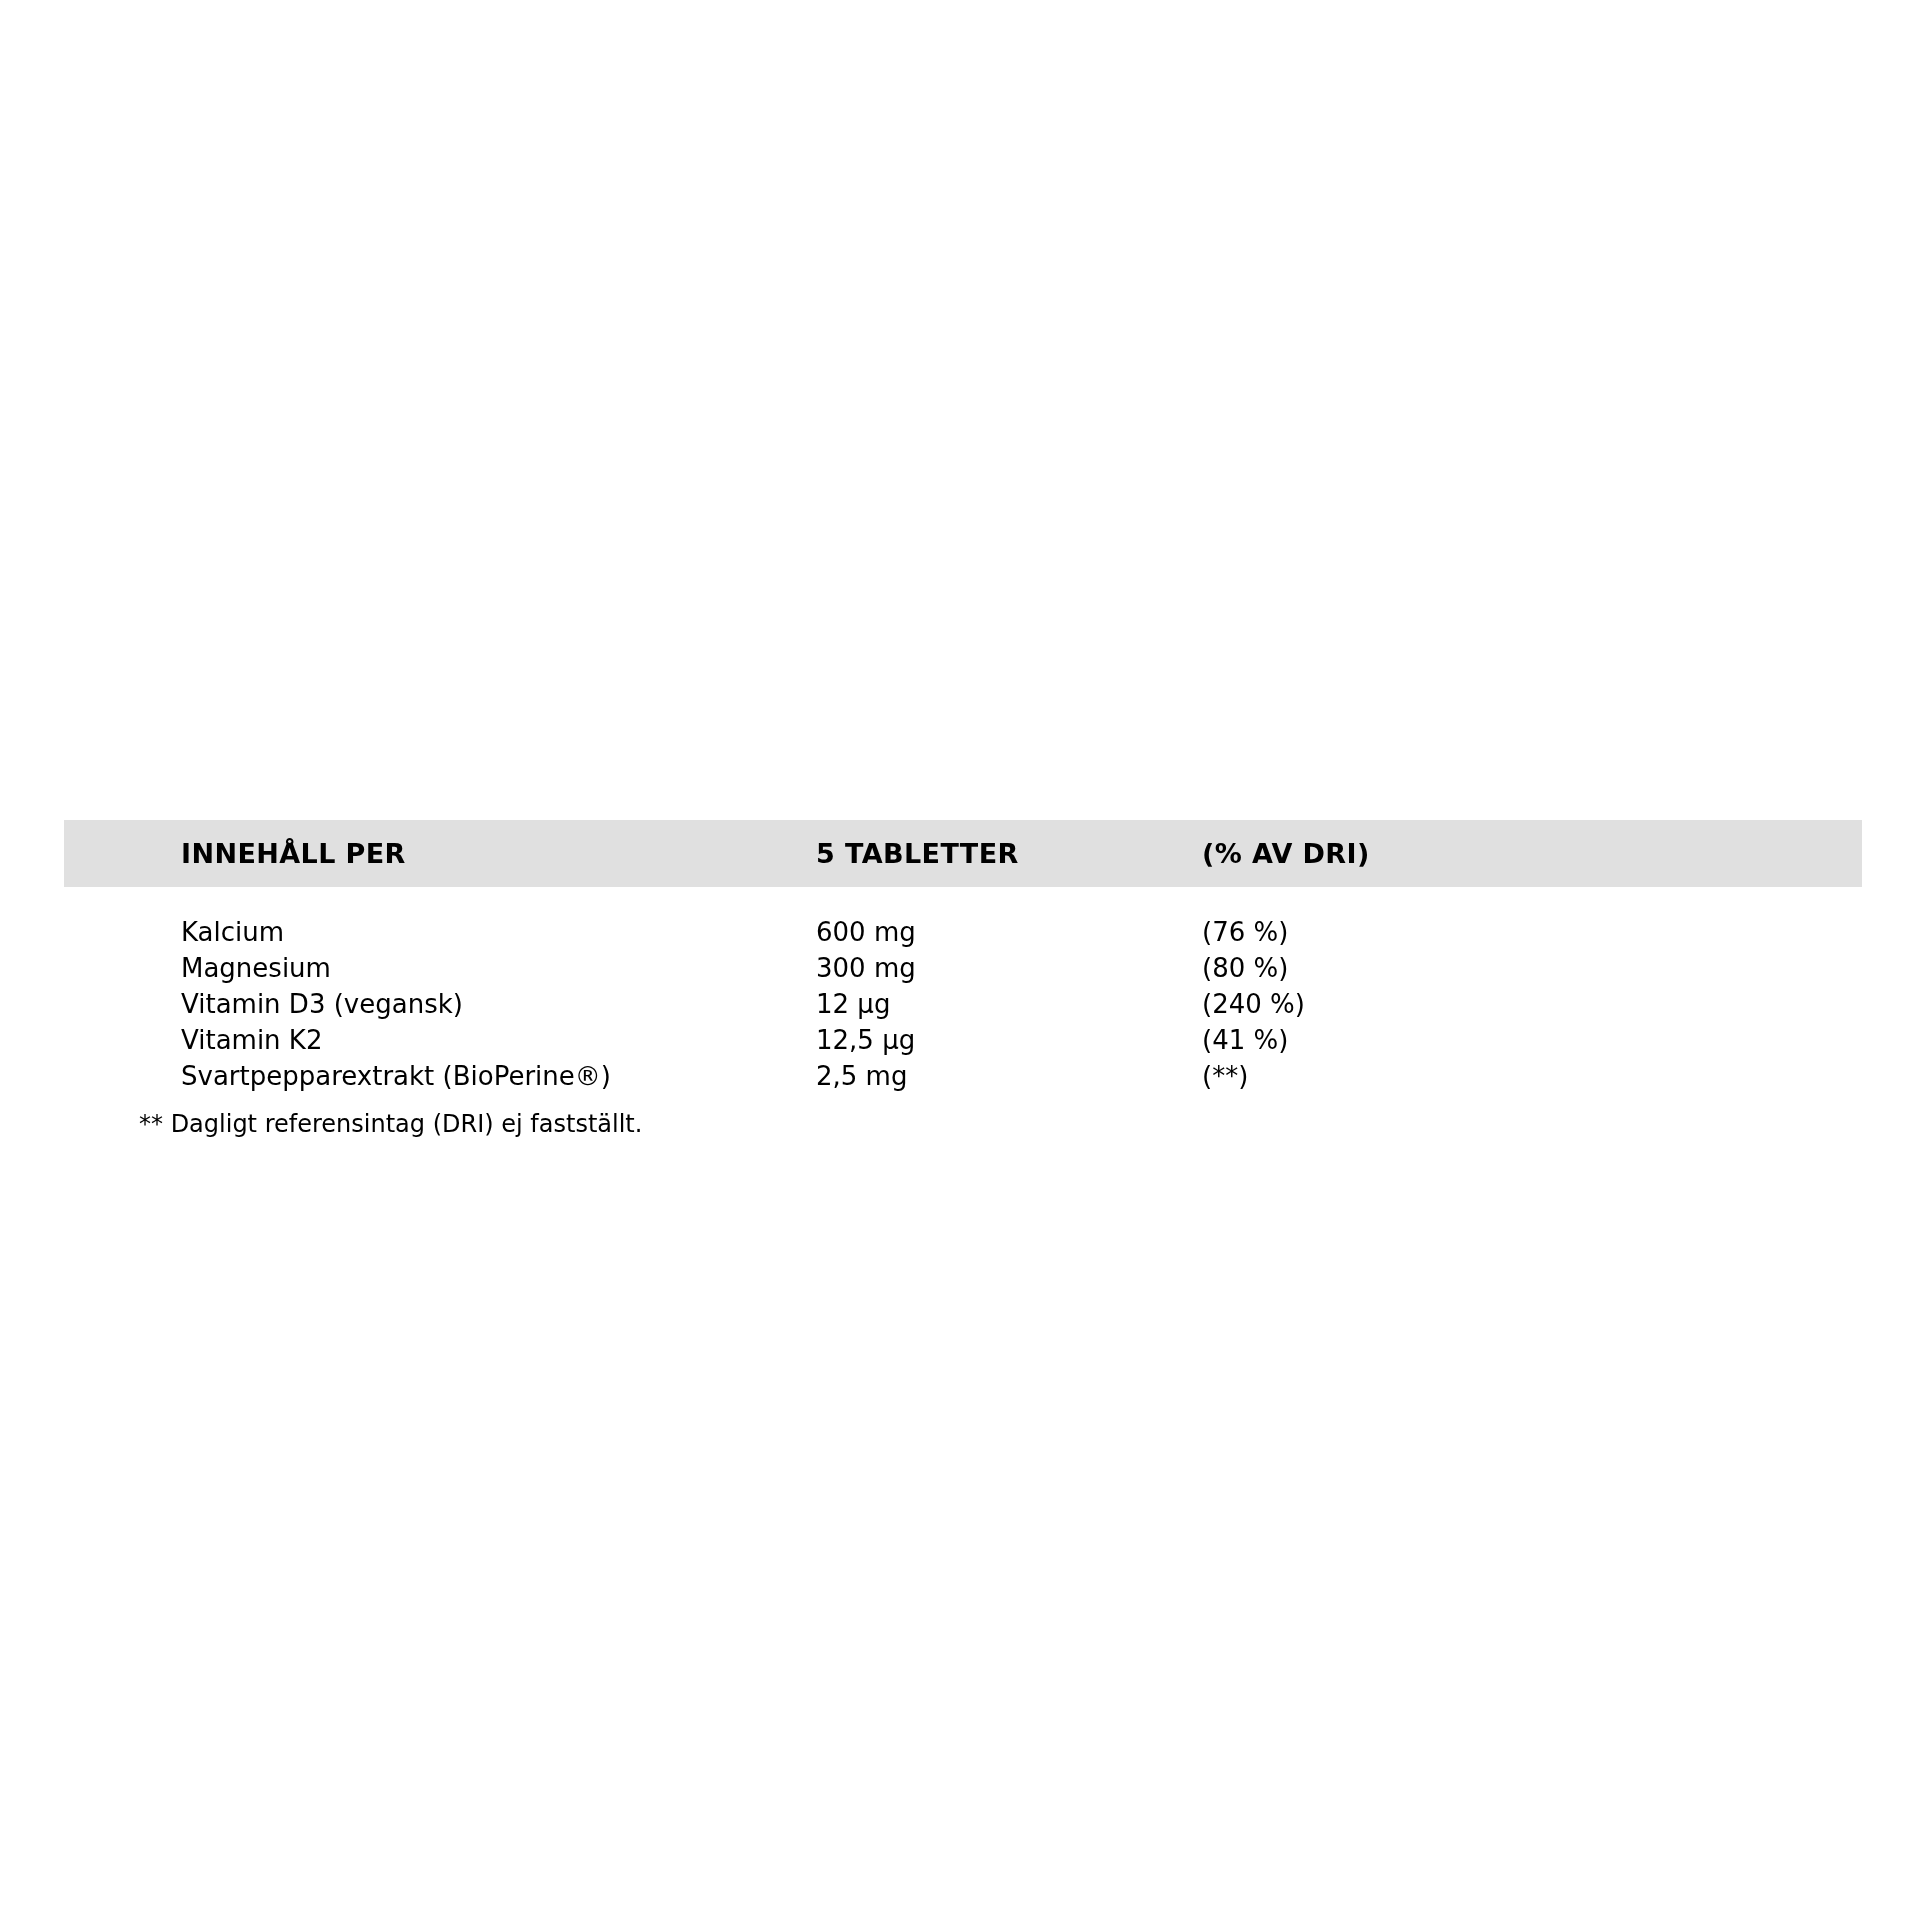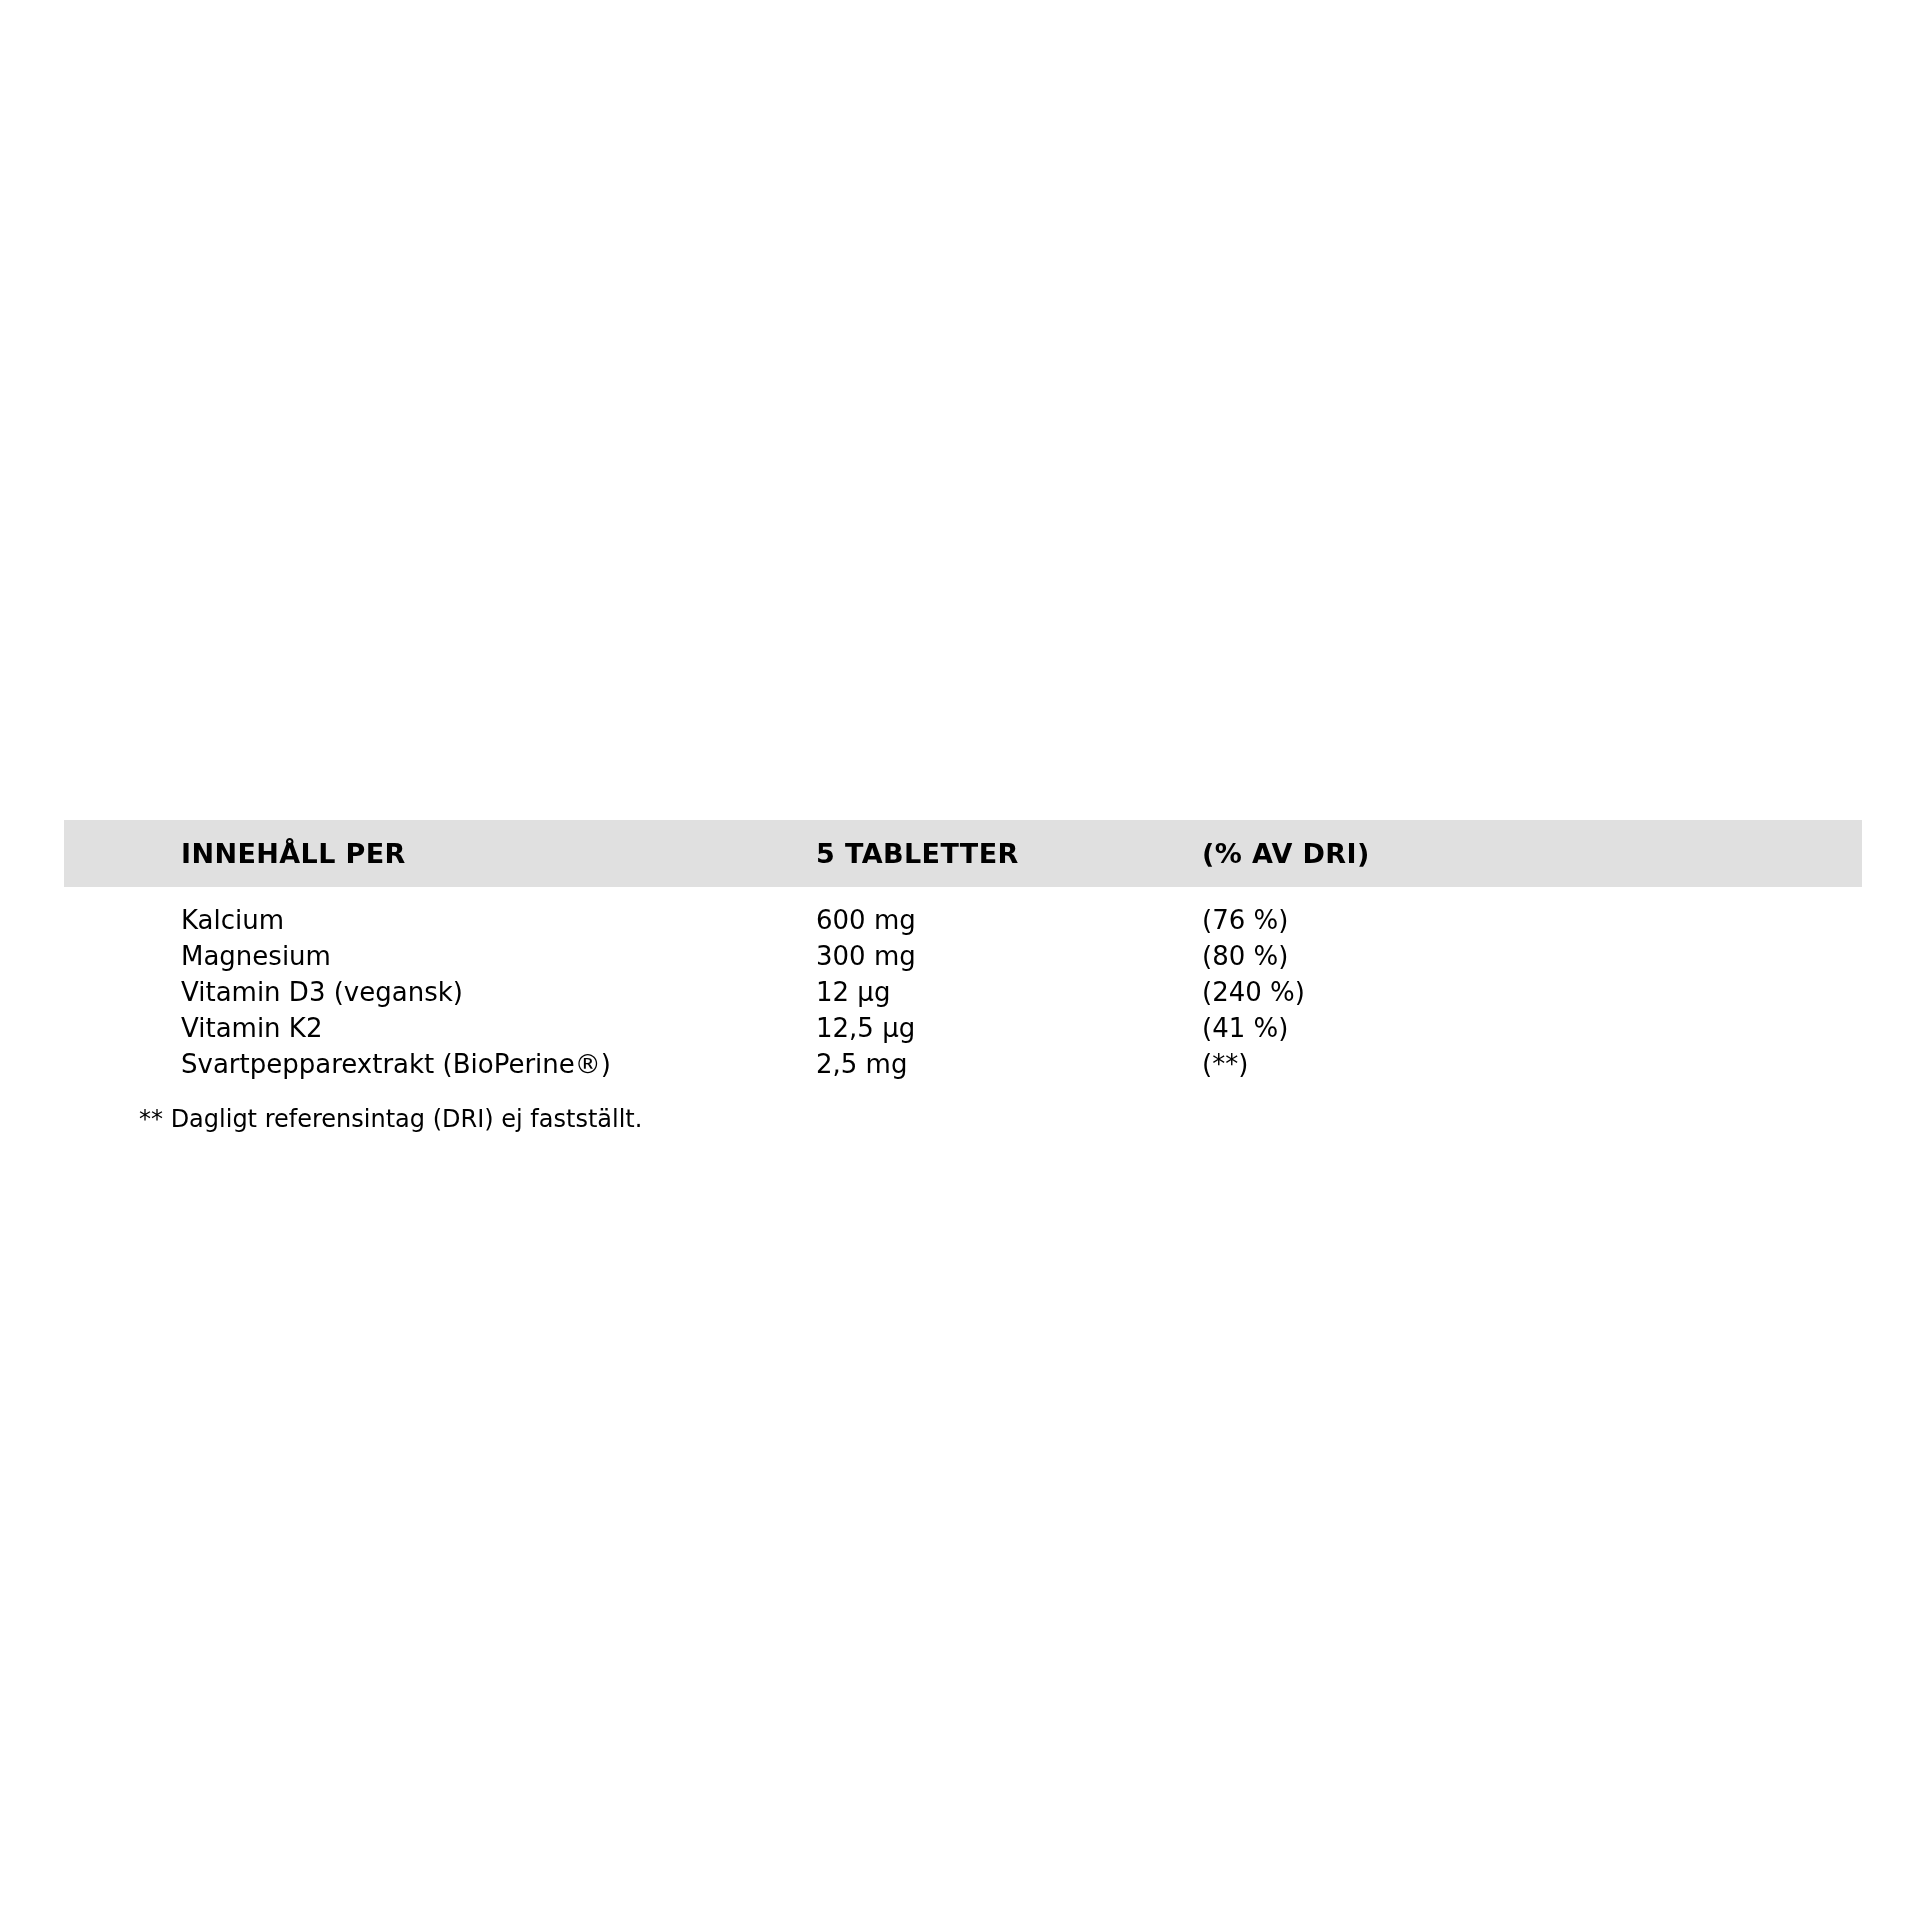--- a/index.html
+++ b/index.html
@@ -49,32 +49,32 @@
 
   .table-header .col-name,
   .table-header .col-amount,
   .table-header .col-dri {
     font-weight: bold;
     font-size: 27px;
     letter-spacing: 0.4px;
   }
 
   .rows {
-    margin-top: 18px;
+    margin-top: 30px;
   }
 
   .row {
     display: flex;
     align-items: baseline;
     height: 36px;
     font-size: 26px;
   }
 
   .footnote {
-    margin-top: 20px;
+    margin-top: 13px;
     padding-left: 75px;
     font-size: 24px;
   }
 </style>
 </head>
 <body>
 
 <div class="nutrition-panel">
 
   <div class="table-header">

